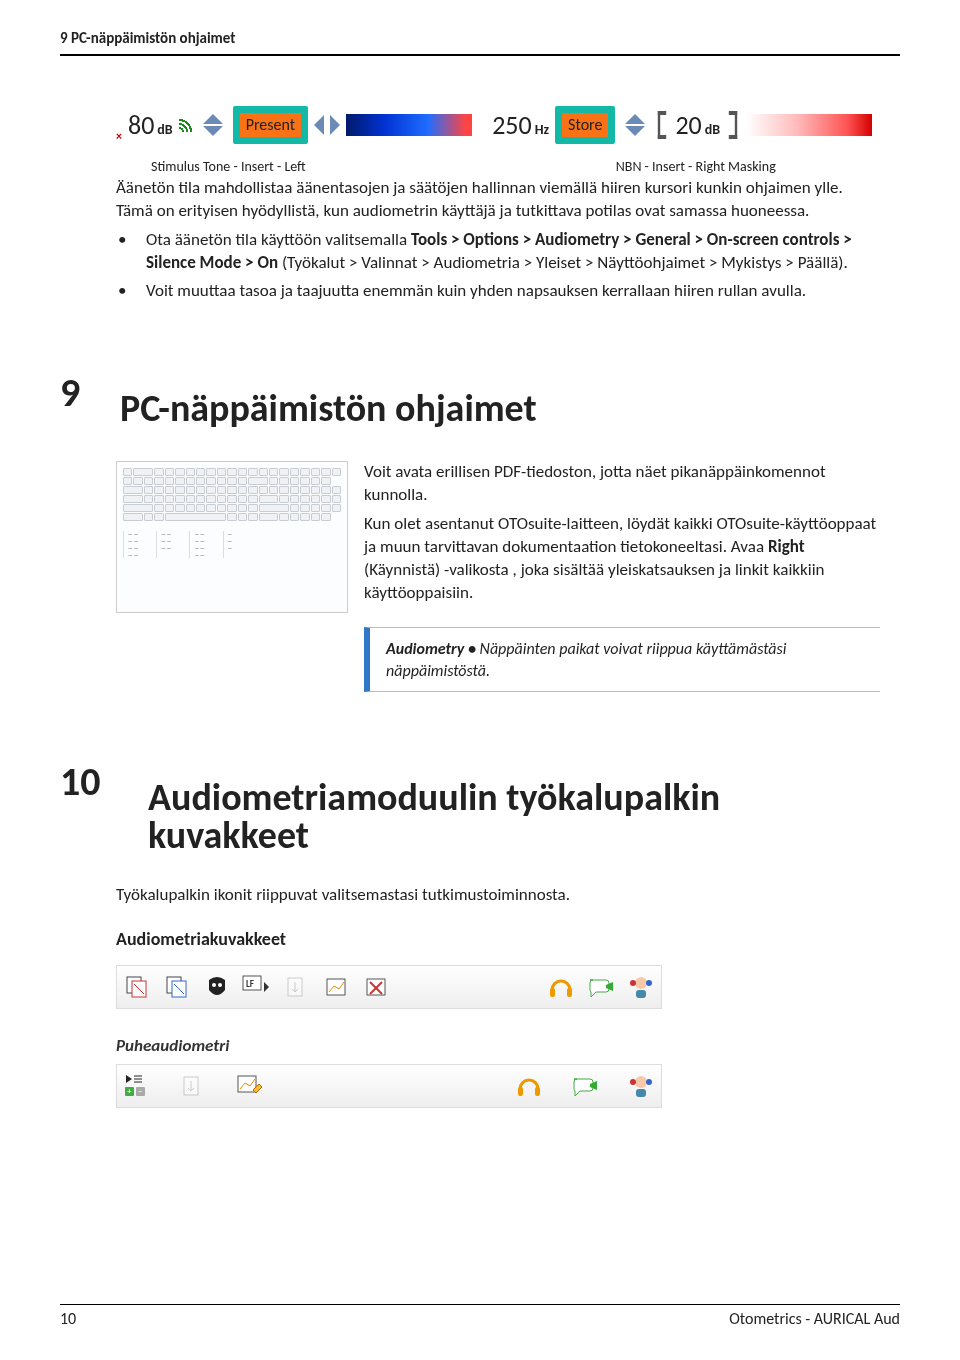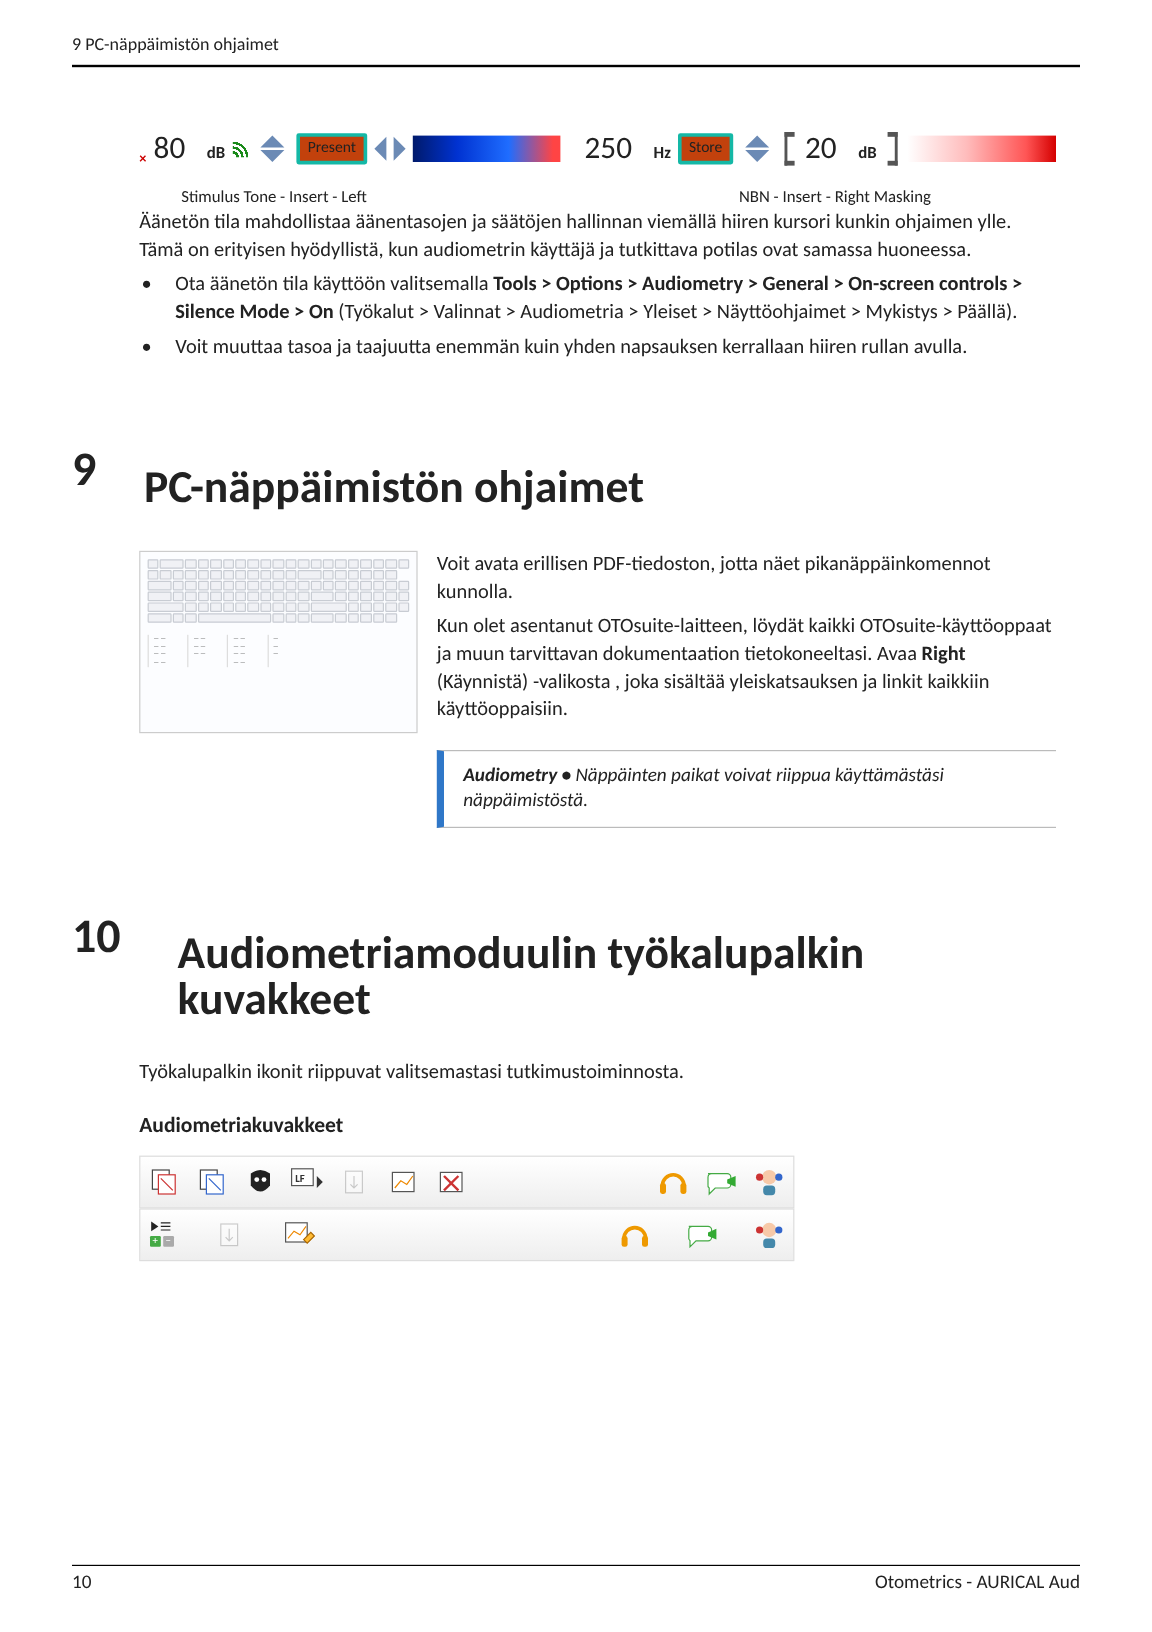--- a/index.html
+++ b/index.html
@@ -15,21 +15,21 @@
     line-height: 1.35;
   }
   .page {
     width: 960px;
     height: 1360px;
     position: relative;
     padding: 0 60px;
     box-sizing: border-box;
   }
   .header-title {
-    font-weight: 400;
+    font-weight: 700;
     font-size: 15px;
     padding-top: 28px;
     padding-bottom: 6px;
   }
   hr.rule {
     border: none;
     border-top: 2px solid #000;
     margin: 0;
   }
   hr.rule-thin {
@@ -57,45 +57,45 @@
     width: 126px;
     height: 22px;
     background: linear-gradient(90deg,#fff 0%, #ffbcbc 40%, #f55 80%, #d40000 100%);
   }
   .strip .big-num {
     font-size: 26px;
     font-weight: 400;
     color: #222;
     display: inline-flex;
     align-items: baseline;
-    gap: 18px;
+    gap: 3px;
   }
   .strip .unit {
     font-size: 14px;
     font-weight: 700;
     color: #222;
   }
   .strip .spinner {
     display: inline-flex;
     flex-direction: column;
     gap: 0px;
     margin: 0 4px;
   }
   .strip .tri-up, .strip .tri-down, .strip .tri-left, .strip .tri-right {
     width: 0; height: 0;
   }
   .strip .tri-up   { border-left:10px solid transparent; border-right:10px solid transparent; border-bottom:10px solid #6b8ab5; margin-bottom:2px;}
   .strip .tri-down { border-left:10px solid transparent; border-right:10px solid transparent; border-top:10px solid #6b8ab5;}
   .strip .tri-left { border-top:10px solid transparent; border-bottom:10px solid transparent; border-right:10px solid #6b8ab5; display:inline-block;}
   .strip .tri-right{ border-top:10px solid transparent; border-bottom:10px solid transparent; border-left:10px solid #6b8ab5; display:inline-block;}
   .strip .tiny-btn {
-    font-size: 13px;
+    font-size: 16px;
     padding: 1px 6px;
-    border: 3px solid #14b8a6;
-    background: #c2410c;
+    border: 7px solid #14b8a6;
+    background: #f97316;
     border-radius: 2px;
   }
   .strip .bracket {
     display:inline-block;
     width: 14px; height: 28px;
     border: 4px solid #555;
     border-right: none;
     box-sizing: border-box;
     transform: scaleX(.6);
   }
@@ -511,20 +511,21 @@
       <span class="tb-ico">
           <svg width="30" height="30">
             <circle cx="15" cy="11" r="6" fill="#f7c9a8"></circle>
             <circle cx="7" cy="11" r="3" fill="#c33"></circle>
             <circle cx="23" cy="11" r="3" fill="#36c"></circle>
             <rect x="10" y="18" width="10" height="8" rx="3" fill="#48a"></rect>
           </svg>
         </span>
     </div>
 
+    <div class="sec10-cat" style="margin-top:26px;">Puheaudiometri</div>
     <div class="toolbar wide-gap">
       <span class="tb-ico">
           <svg width="30" height="30">
             <polygon points="4,4 10,8 4,12" fill="#222"></polygon>
             <line x1="12" y1="5" x2="20" y2="5" stroke="#222"></line>
             <line x1="12" y1="8" x2="20" y2="8" stroke="#222"></line>
             <line x1="12" y1="11" x2="20" y2="11" stroke="#222"></line>
             <rect x="3" y="16" width="9" height="9" fill="#4a4" rx="1"></rect>
             <text x="5" y="23" font-size="9" fill="#fff">+</text>
             <rect x="14" y="16" width="9" height="9" fill="#aaa" rx="1"></rect>

